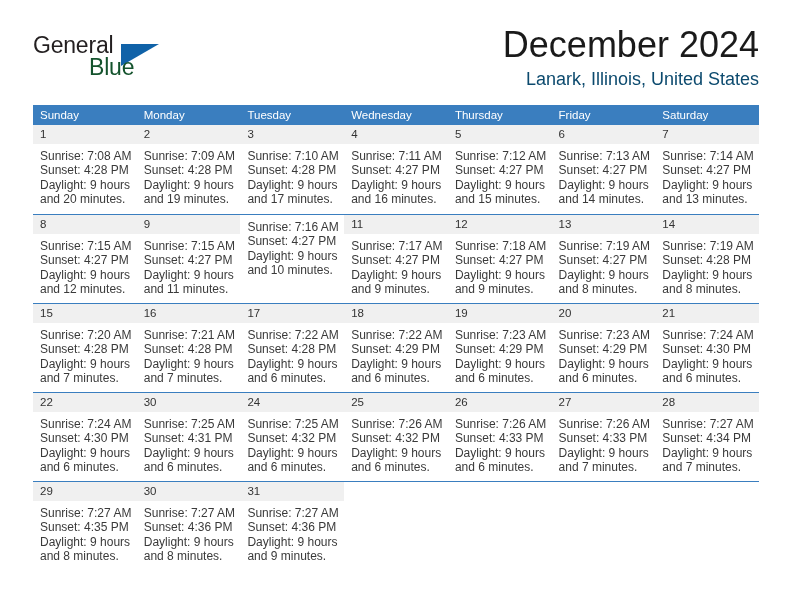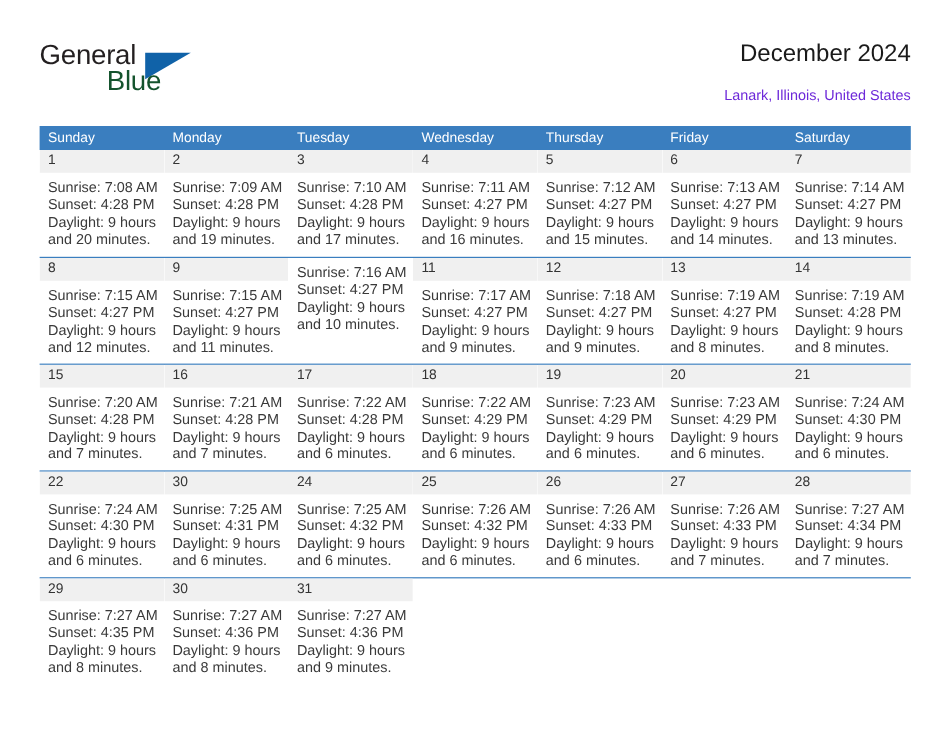--- a/index.html
+++ b/index.html
@@ -64,28 +64,28 @@
     border-bottom: 22px solid transparent;
   }
 
   .title-block {
     position: absolute;
     right: 0;
     top: 0;
     text-align: right;
   }
   .cal-title {
-    font-size: 20px;
+    font-size: 36px;
     color: #1a1a1a;
     line-height: 34px;
     white-space: nowrap;
   }
   .cal-subtitle {
-    font-size: 12px;
-    color: #6d28d9;
+    font-size: 18px;
+    color: #0c4a6e;
     line-height: 22px;
     margin-top: 6px;
     white-space: nowrap;
   }
 
   
   .calendar {
     position: absolute;
     left: 33px;
     top: 105px;

